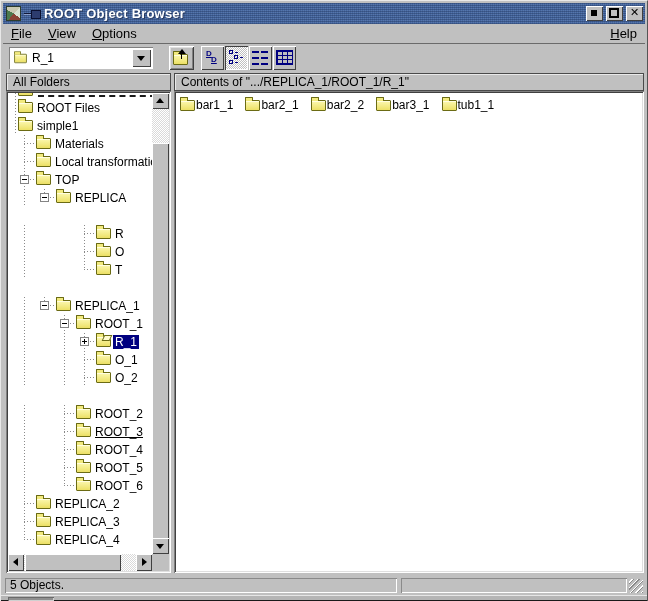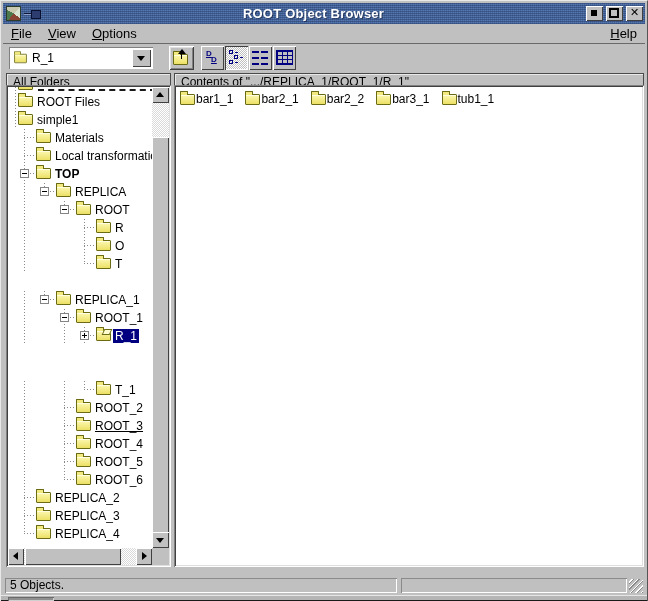--- a/index.html
+++ b/index.html
@@ -11,21 +11,21 @@
   .raised{box-shadow:inset 1px 1px 0 #ffffff,inset -1px -1px 0 #404040,inset 2px 2px 0 #dfdfdf,inset -2px -2px 0 #808080;}
   .raised-thin{box-shadow:inset 1px 1px 0 #ffffff,inset -1px -1px 0 #404040;}
   .sunken{box-shadow:inset 1px 1px 0 #808080,inset -1px -1px 0 #ffffff,inset 2px 2px 0 #404040,inset -2px -2px 0 #dfdfdf;}
   .sunken-thin{box-shadow:inset 1px 1px 0 #808080,inset -1px -1px 0 #ffffff;}
   
   .titlebar{position:absolute;left:2px;top:2px;right:2px;height:21px;background-color:#46679f;
     background-image:repeating-linear-gradient(0deg,rgba(12,28,64,.30) 0 1px,transparent 1px 2px),
                      repeating-linear-gradient(90deg,rgba(140,170,215,.22) 0 1px,transparent 1px 2px);
     display:flex;align-items:center;padding:0 2px;}
   .titlebar-title{color:#fff;font-weight:bold;font-size:13px;margin-left:4px;letter-spacing:.2px;
-    text-shadow:1px 1px 0 rgba(0,0,20,.4);flex:1;white-space:nowrap;text-align:center;}
+    text-shadow:1px 1px 0 rgba(0,0,20,.4);flex:1;white-space:nowrap;}
   .root-logo{width:15px;height:15px;margin-left:1px;flex:0 0 auto;border:1px solid #2c3c2c;
     background:conic-gradient(from 45deg,#d9e4d2 0 22%, #8a4434 22% 48%, #4d7a4d 48% 70%, #c9c9b2 70% 100%);}
   .pin{position:relative;width:16px;height:9px;margin-left:3px;flex:0 0 auto;}
   .pin::before{content:"";position:absolute;left:0;top:4px;width:7px;height:1px;background:#101838;box-shadow:0 1px 0 rgba(200,210,240,.5);}
   .pin::after{content:"";position:absolute;left:7px;top:1px;width:8px;height:7px;background:#2c3c6e;border:1px solid #0a1030;}
   .tb-btn{width:17px;height:15px;background:#c0c0c0;margin-left:3px;flex:0 0 auto;position:relative;
     box-shadow:inset 1px 1px 0 #ffffff,inset -1px -1px 0 #404040;cursor:default;}
   .tb-btn .glyph-min{position:absolute;left:5px;top:4px;width:6px;height:6px;background:#000;}
   .tb-btn .glyph-max{position:absolute;left:3px;top:2px;width:10px;height:10px;border:2px solid #000;}
   .tb-btn .glyph-close{position:absolute;left:0;top:0;width:17px;height:15px;font:bold 11px "DejaVu Sans",sans-serif;
@@ -65,21 +65,21 @@
             mask:repeating-linear-gradient(90deg,#000 0 7px,transparent 7px 9px);}
   .dt-grid{position:absolute;left:3px;top:4px;width:17px;height:15px;border:1px solid #000080;
     background-image:repeating-linear-gradient(0deg,#000080 0 1px,transparent 1px 4px),
                      repeating-linear-gradient(90deg,#000080 0 1px,transparent 1px 5px);}
   
   .pane-header{position:absolute;top:72px;height:18px;background:#c0c0c0;border:1px solid #4a4a4a;
     box-shadow:inset 1px 1px 0 #e9e9e9;padding:1px 6px;font-size:12px;line-height:14px;white-space:nowrap;overflow:hidden;}
   .hdr-left{left:5px;width:165px;}
   .hdr-right{left:173px;width:470px;}
   
-  .panel{position:absolute;top:84px;background:#fff;}
+  .panel{position:absolute;top:90px;background:#fff;}
   .panel-left{left:5px;width:165px;height:482px;}
   .panel-right{left:173px;width:470px;height:482px;}
   .tree-viewport{position:absolute;left:2px;top:2px;right:19px;bottom:19px;overflow:hidden;background:#fff;}
   
   .tree-row{position:absolute;left:0;width:200px;height:18px;}
   .guide-v{position:absolute;width:1px;background-image:repeating-linear-gradient(180deg,#8a8a8a 0 1px,transparent 1px 3px);}
   .guide-h{position:absolute;height:1px;background-image:repeating-linear-gradient(90deg,#8a8a8a 0 1px,transparent 1px 3px);}
   .exp{position:absolute;top:4px;width:9px;height:9px;background:#fff;border:1px solid #848484;}
   .exp::before{content:"";position:absolute;left:1px;top:3px;width:5px;height:1px;background:#000;}
   .exp.plus::after{content:"";position:absolute;left:3px;top:1px;width:1px;height:5px;background:#000;}
@@ -214,38 +214,30 @@
             <span class="guide-v" style="left: 16px; top: 0px; height: 18px;"></span>
             <span class="guide-h" style="left: 16px; top: 8px; width: 12px;"></span>
             <span class="tree-icon folder" style="left: 28px;"></span>
             <span class="tree-label" style="left: 45px;">Local transformations</span>
           </div>
           <div class="tree-row" style="top: 72px;">
             <span class="guide-v" style="left: 16px; top: 0px; height: 18px;"></span>
             <span class="guide-h" style="left: 16px; top: 8px; width: 12px;"></span>
             <span class="exp" style="left: 12px;"></span>
             <span class="tree-icon folder" style="left: 28px;"></span>
-            <span class="tree-label" style="left: 45px; font-weight: bold;">TOP</span>
+            <span class="tree-label" style="left: 45px;">TOP</span>
           </div>
           <div class="tree-row" style="top: 90px;">
             <span class="guide-v" style="left: 16px; top: 0px; height: 18px;"></span>
             <span class="guide-v" style="left: 36px; top: 0px; height: 9px;"></span>
             <span class="guide-h" style="left: 36px; top: 8px; width: 12px;"></span>
             <span class="exp" style="left: 32px;"></span>
             <span class="tree-icon folder" style="left: 48px;"></span>
             <span class="tree-label" style="left: 65px;">REPLICA</span>
           </div>
-          <div class="tree-row" style="top: 108px;">
-            <span class="guide-v" style="left: 16px; top: 0px; height: 18px;"></span>
-            <span class="guide-v" style="left: 56px; top: 0px; height: 9px;"></span>
-            <span class="guide-h" style="left: 56px; top: 8px; width: 12px;"></span>
-            <span class="exp" style="left: 52px;"></span>
-            <span class="tree-icon folder" style="left: 68px;"></span>
-            <span class="tree-label" style="left: 85px;">ROOT</span>
-          </div>
           <div class="tree-row" style="top: 126px;">
             <span class="guide-v" style="left: 16px; top: 0px; height: 18px;"></span>
             <span class="guide-v" style="left: 76px; top: 0px; height: 18px;"></span>
             <span class="guide-h" style="left: 76px; top: 8px; width: 12px;"></span>
             <span class="tree-icon folder" style="left: 88px;"></span>
             <span class="tree-label" style="left: 105px;">R</span>
           </div>
           <div class="tree-row" style="top: 144px;">
             <span class="guide-v" style="left: 16px; top: 0px; height: 18px;"></span>
             <span class="guide-v" style="left: 76px; top: 0px; height: 18px;"></span>
@@ -278,27 +270,35 @@
           </div>
           <div class="tree-row" style="top: 234px;">
             <span class="guide-v" style="left: 16px; top: 0px; height: 18px;"></span>
             <span class="guide-v" style="left: 56px; top: 0px; height: 18px;"></span>
             <span class="guide-v" style="left: 76px; top: 0px; height: 18px;"></span>
             <span class="guide-h" style="left: 76px; top: 8px; width: 12px;"></span>
             <span class="exp plus" style="left: 72px;"></span>
             <span class="tree-icon folder open" style="left: 88px;"></span>
             <span class="tree-label selected" style="left: 105px;">R_1</span>
           </div>
-          <div class="tree-row" style="top: 288px;">
-            <span class="guide-v" style="left: 16px; top: 0px; height: 18px;"></span>
-            <span class="guide-v" style="left: 56px; top: 0px; height: 18px;"></span>
-            <span class="guide-v" style="left: 76px; top: 0px; height: 9px;"></span>
+          <div class="tree-row" style="top: 252px;">
+            <span class="guide-v" style="left: 16px; top: 0px; height: 18px;"></span>
+            <span class="guide-v" style="left: 56px; top: 0px; height: 18px;"></span>
+            <span class="guide-v" style="left: 76px; top: 0px; height: 18px;"></span>
             <span class="guide-h" style="left: 76px; top: 8px; width: 12px;"></span>
             <span class="tree-icon folder" style="left: 88px;"></span>
-            <span class="tree-label" style="left: 105px;">T_1</span>
+            <span class="tree-label" style="left: 105px;">O_1</span>
+          </div>
+          <div class="tree-row" style="top: 270px;">
+            <span class="guide-v" style="left: 16px; top: 0px; height: 18px;"></span>
+            <span class="guide-v" style="left: 56px; top: 0px; height: 18px;"></span>
+            <span class="guide-v" style="left: 76px; top: 0px; height: 18px;"></span>
+            <span class="guide-h" style="left: 76px; top: 8px; width: 12px;"></span>
+            <span class="tree-icon folder" style="left: 88px;"></span>
+            <span class="tree-label" style="left: 105px;">O_2</span>
           </div>
           <div class="tree-row" style="top: 306px;">
             <span class="guide-v" style="left: 16px; top: 0px; height: 18px;"></span>
             <span class="guide-v" style="left: 56px; top: 0px; height: 18px;"></span>
             <span class="guide-h" style="left: 56px; top: 8px; width: 12px;"></span>
             <span class="tree-icon folder" style="left: 68px;"></span>
             <span class="tree-label" style="left: 85px;">ROOT_2</span>
           </div>
           <div class="tree-row" style="top: 324px;">
             <span class="guide-v" style="left: 16px; top: 0px; height: 18px;"></span>

